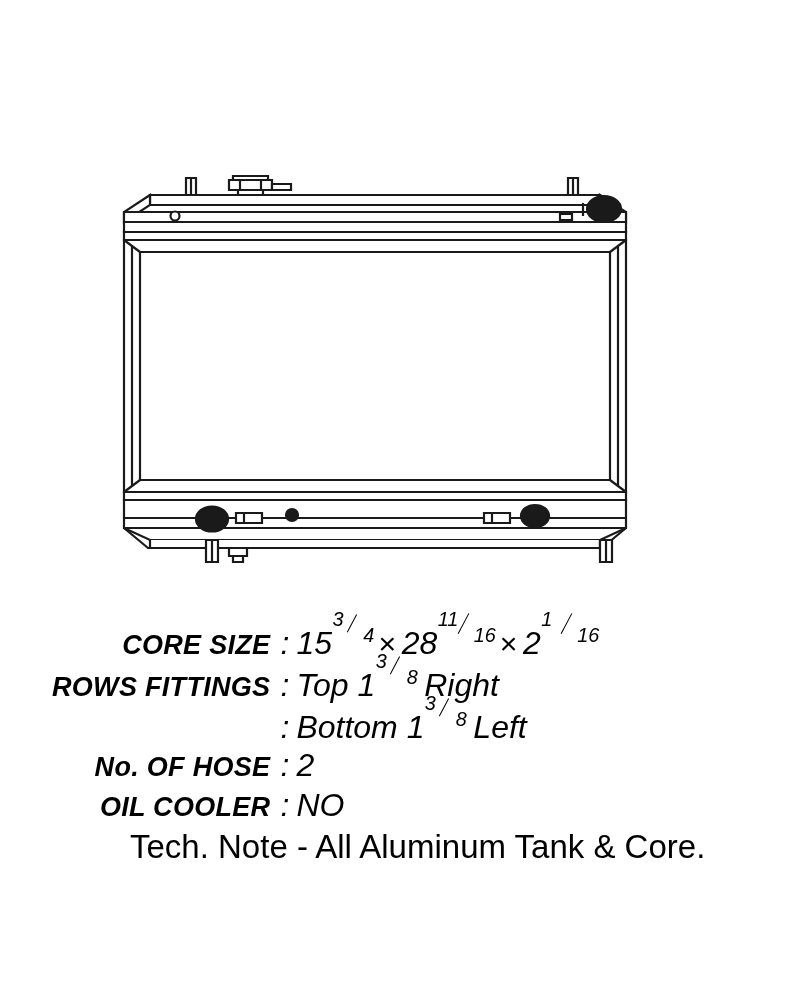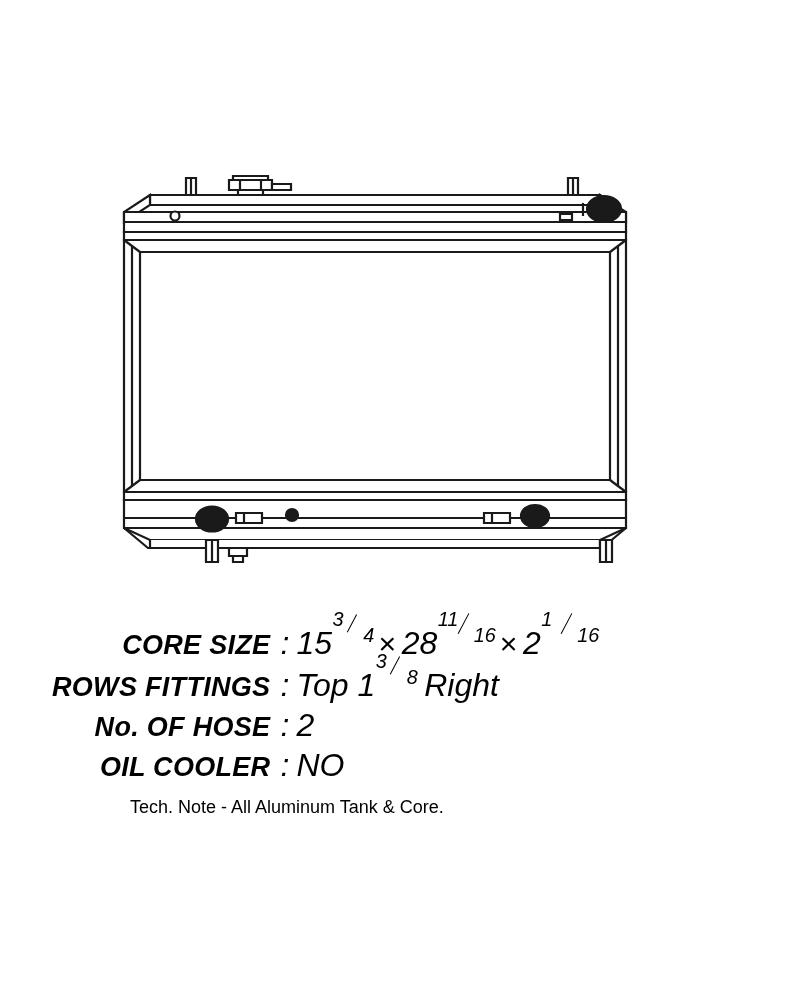--- a/index.html
+++ b/index.html
@@ -109,21 +109,21 @@
   .frac.wide { width: 1.75em; }
   .frac.wide .bar { left: 0.45em; width: 0.72em; }
 
   .times {
     display: inline-block;
     padding: 0 6px;
     font-size: 0.95em;
   }
 
   .note {
-    font-size: 18px;
+    font-size: 33px;
     line-height: 38px;
     margin-left: 130px;
     margin-top: 2px;
     white-space: nowrap;
   }
 </style>
 </head>
 <body>
 
 <div id="page">
@@ -253,20 +253,26 @@
 
 
 
         <tr>
           <td class="label right">ROWS FITTINGS</td>
           <td class="value">
             <span class="colon">:</span><span>Top</span>&nbsp;1<span class="frac"><span class="num">3</span><span class="bar"></span><span class="den">8</span></span>&nbsp;<span>Right</span>
           </td>
         </tr>
 
+        <tr>
+          <td class="label right"></td>
+          <td class="value">
+            <span class="colon">:</span><span>Bottom</span>&nbsp;1<span class="frac"><span class="num">3</span><span class="bar"></span><span class="den">8</span></span>&nbsp;<span>Left</span>
+          </td>
+        </tr>
 
         <tr>
           <td class="label right">No. OF HOSE</td>
           <td class="value">
             <span class="colon">:</span><span>2</span>
           </td>
         </tr>
 
         <tr>
           <td class="label right">OIL COOLER</td>

